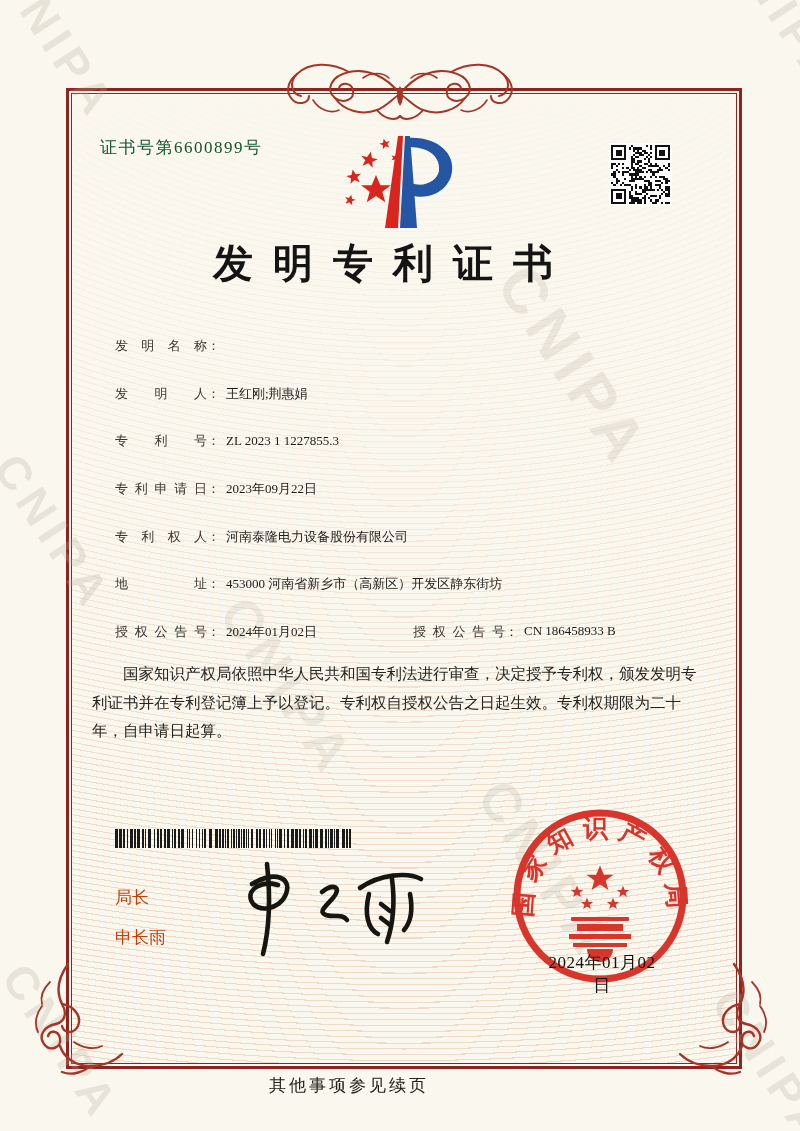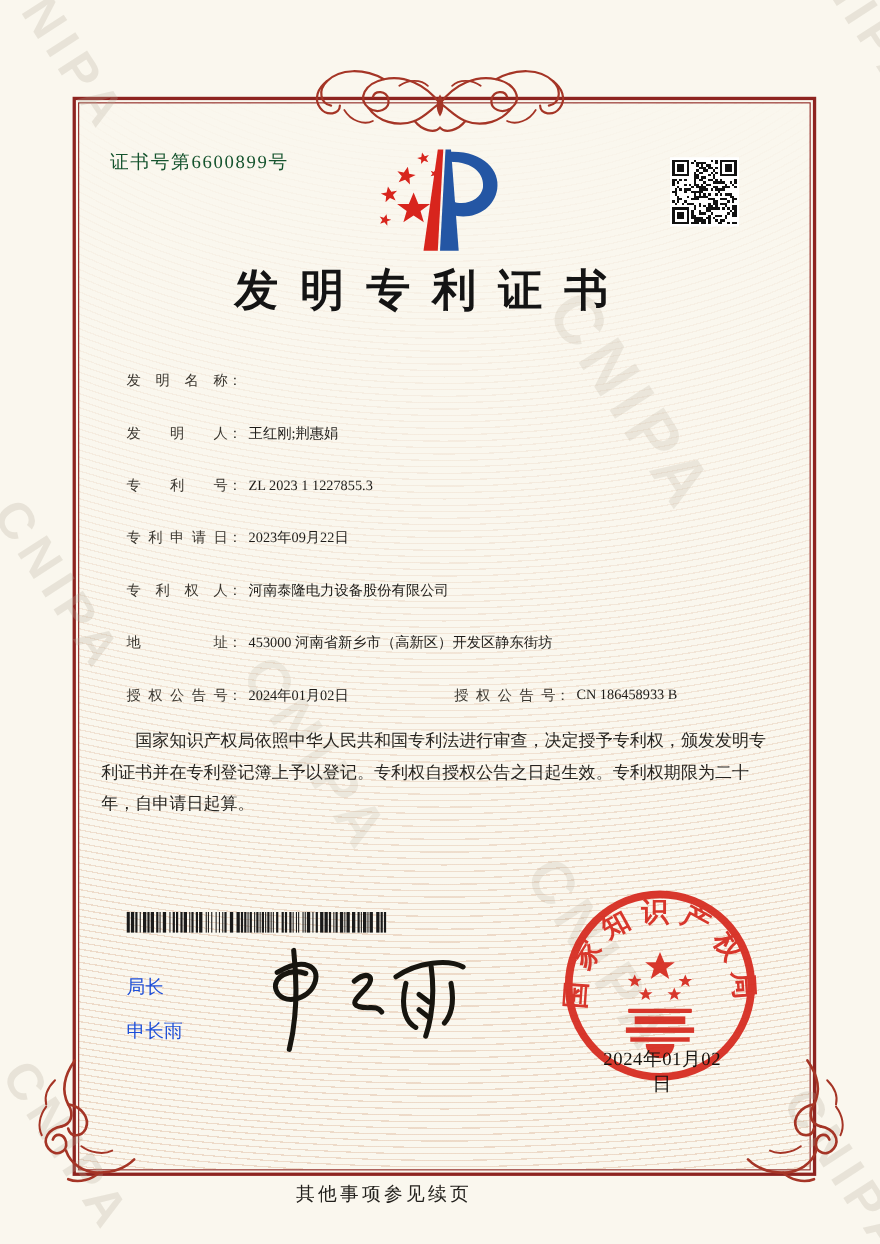--- a/index.html
+++ b/index.html
@@ -38,21 +38,21 @@
   .fcolon{margin:0 6px 0 0;color:#3a362f;}
   .fvalue{color:#1e1c19;}
   .frow.grant .pair2{margin-left:96px;display:flex;align-items:flex-start;}
   
   .paras{position:absolute;left:92px;top:660px;width:618px;font-size:15.5px;
          line-height:1.85;color:#262420;}
   .paras p{margin:0 0 6px 0;text-indent:2em;}
   
   .barcode{position:absolute;left:115px;top:829px;}
   .director{position:absolute;left:115px;top:886px;font-family:"Liberation Sans","DejaVu Sans",sans-serif;
-            font-size:17px;color:#1d4ed8;}
+            font-size:17px;color:#c2410c;}
   .director div{margin-bottom:17px;}
   .signature{position:absolute;left:222px;top:852px;}
   
   .seal{position:absolute;left:511px;top:807px;}
   .seal-date{position:absolute;left:540px;top:951px;width:124px;text-align:center;
              font-size:17px;color:#14130f;letter-spacing:.5px;}
   
   .page-info{position:absolute;left:66px;width:670px;top:1030px;text-align:center;
              font-size:14.5px;color:#2c2a26;}
   .continuation{position:absolute;left:0;width:698px;top:1074px;text-align:center;

